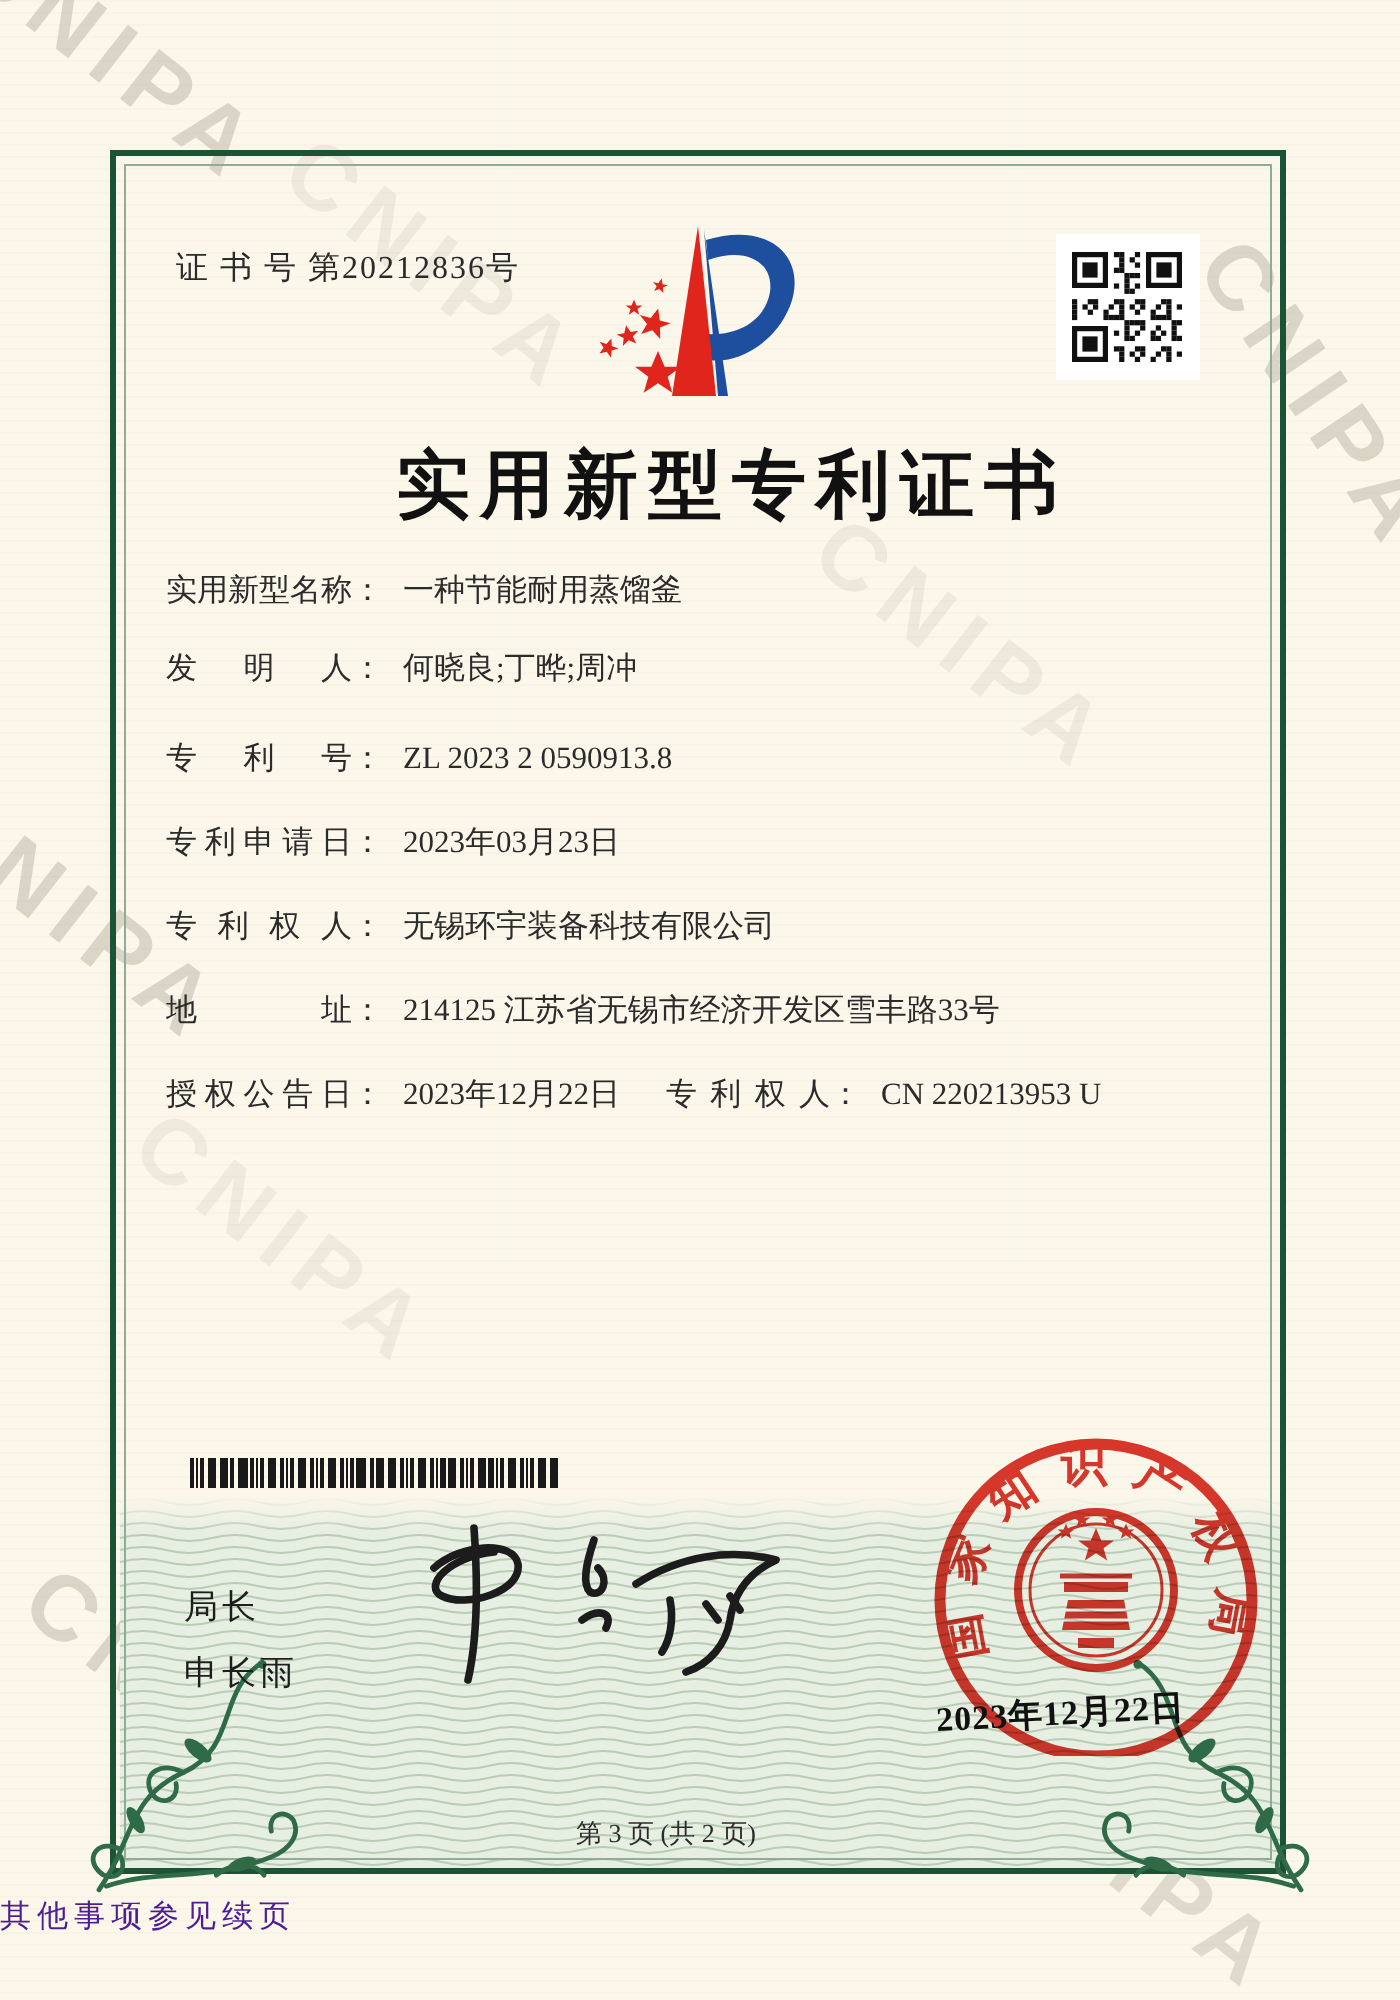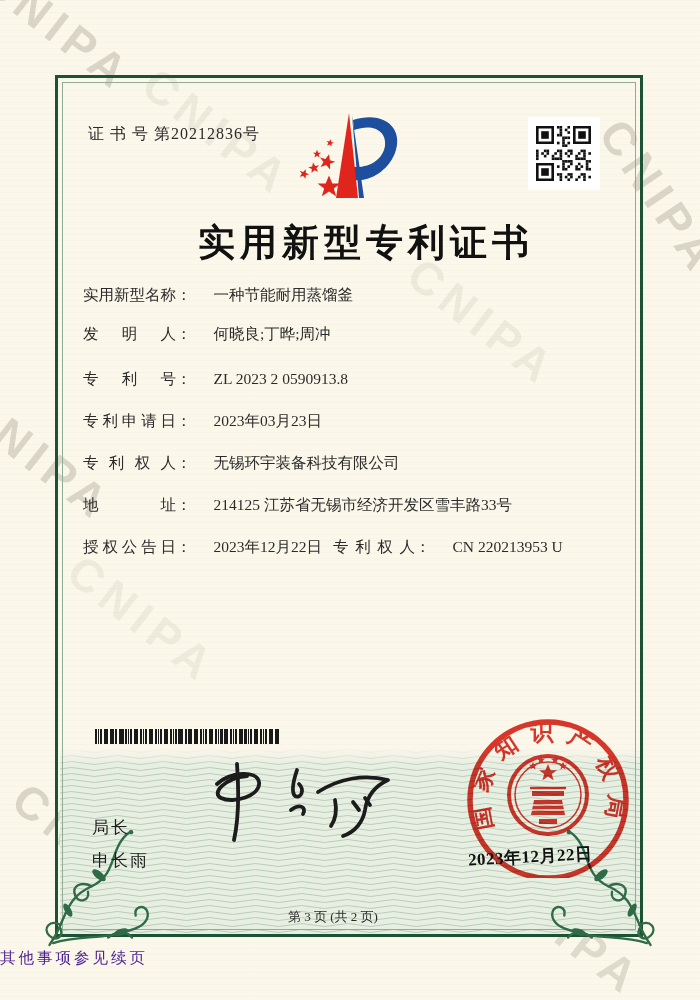--- a/index.html
+++ b/index.html
@@ -19,34 +19,34 @@
   .green-zone{position:absolute;left:60px;top:748px;width:582px;height:187px;background:#e7eee2;z-index:2;}
   .green-zone .fade{position:absolute;left:0;top:0;width:100%;height:18px;
       background:linear-gradient(#fbf7ea,rgba(251,247,234,0));}
   .cert-no{position:absolute;left:88px;top:124px;font-size:16px;letter-spacing:1px;z-index:4;}
   .title{position:absolute;left:16px;top:218px;width:700px;text-align:center;font-size:37px;
       font-weight:bold;letter-spacing:5px;color:#111;z-index:4;}
   
   .row{position:absolute;left:83px;width:540px;height:22px;font-size:15.5px;z-index:4;white-space:nowrap;}
   .flabel{display:inline-block;width:93px;text-align:justify;text-align-last:justify;vertical-align:top;}
   .colon{display:inline-block;margin:0 2px 0 0;}
-  .fvalue{display:inline-block;margin-left:20px;}
+  .fvalue{display:inline-block;margin-left:8px;}
   .pair2{position:absolute;left:250px;top:0;}
   .pair2 .flabel{width:82px;}
   
   .legal{position:absolute;left:95px;top:571px;width:504px;z-index:4;font-size:14.5px;line-height:19px;
       text-align:justify;color:#333;}
   .legal p{margin:0 0 9px 0;text-indent:2em;}
   .barcode{position:absolute;left:95px;top:729px;width:184px;height:15px;z-index:4;
       background:
         repeating-linear-gradient(90deg,#191919 0 2px,transparent 2px 5px),
         repeating-linear-gradient(90deg,#191919 0 1px,transparent 1px 3px),
         repeating-linear-gradient(90deg,transparent 0 6px,#191919 6px 7px,transparent 7px 11px);}
   .signer{position:absolute;left:92px;top:792px;z-index:5;
-      font-family:"Liberation Sans","DejaVu Sans",sans-serif;font-size:17px;color:#1e1e1e;margin-top:24px;}
+      font-family:"Liberation Sans","DejaVu Sans",sans-serif;font-size:17px;color:#1e1e1e;}
   .signer div{margin-bottom:10px;letter-spacing:2px;}
   .signature{position:absolute;left:195px;top:752px;z-index:5;}
   .seal{position:absolute;left:452px;top:703px;z-index:6;mix-blend-mode:multiply;}
   .seal-date{position:absolute;left:468px;top:845px;width:136px;z-index:7;font-size:17px;font-weight:bold;
       color:#111;transform:rotate(-3deg);letter-spacing:0.5px;white-space:nowrap;}
   .page-no{position:absolute;left:0;top:908px;width:666px;text-align:center;font-size:13px;z-index:4;}
   .cont-note{position:absolute;left:0;top:948px;width:650px;text-align:left;font-size:15.5px;
       letter-spacing:3px;z-index:4;color:#4c1d95;}
   .flourish{position:absolute;z-index:5;}
   .qr-patch{position:absolute;left:528px;top:117px;width:72px;height:73px;background:#fff;z-index:4;}

